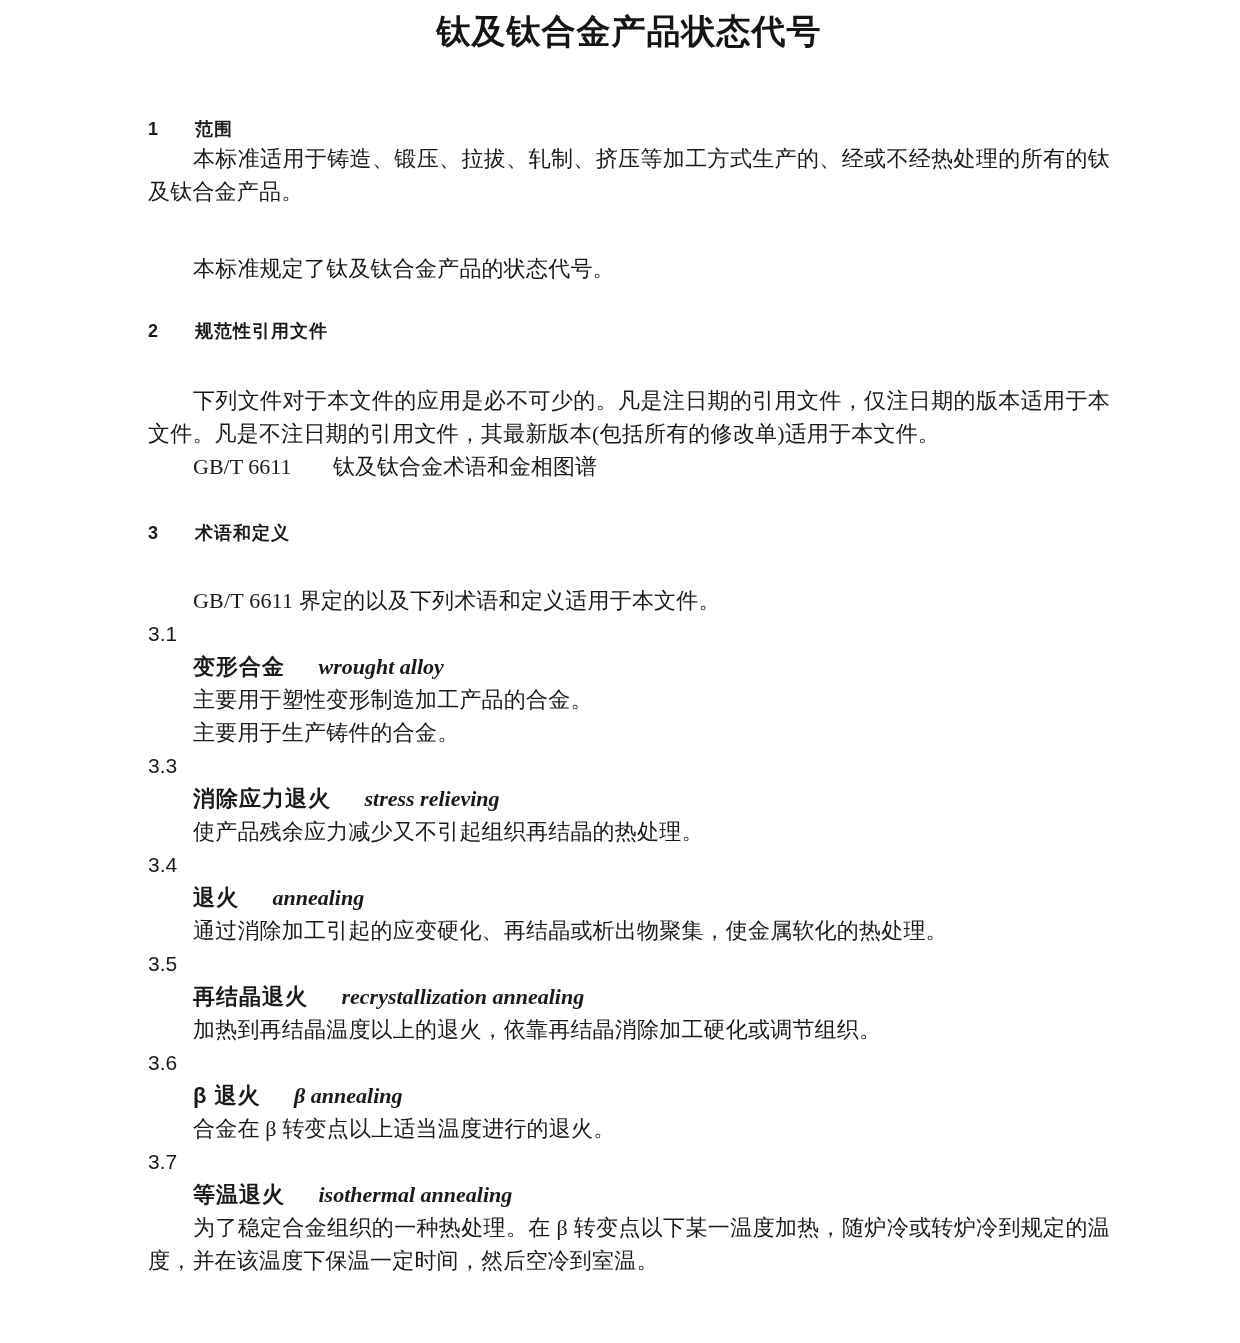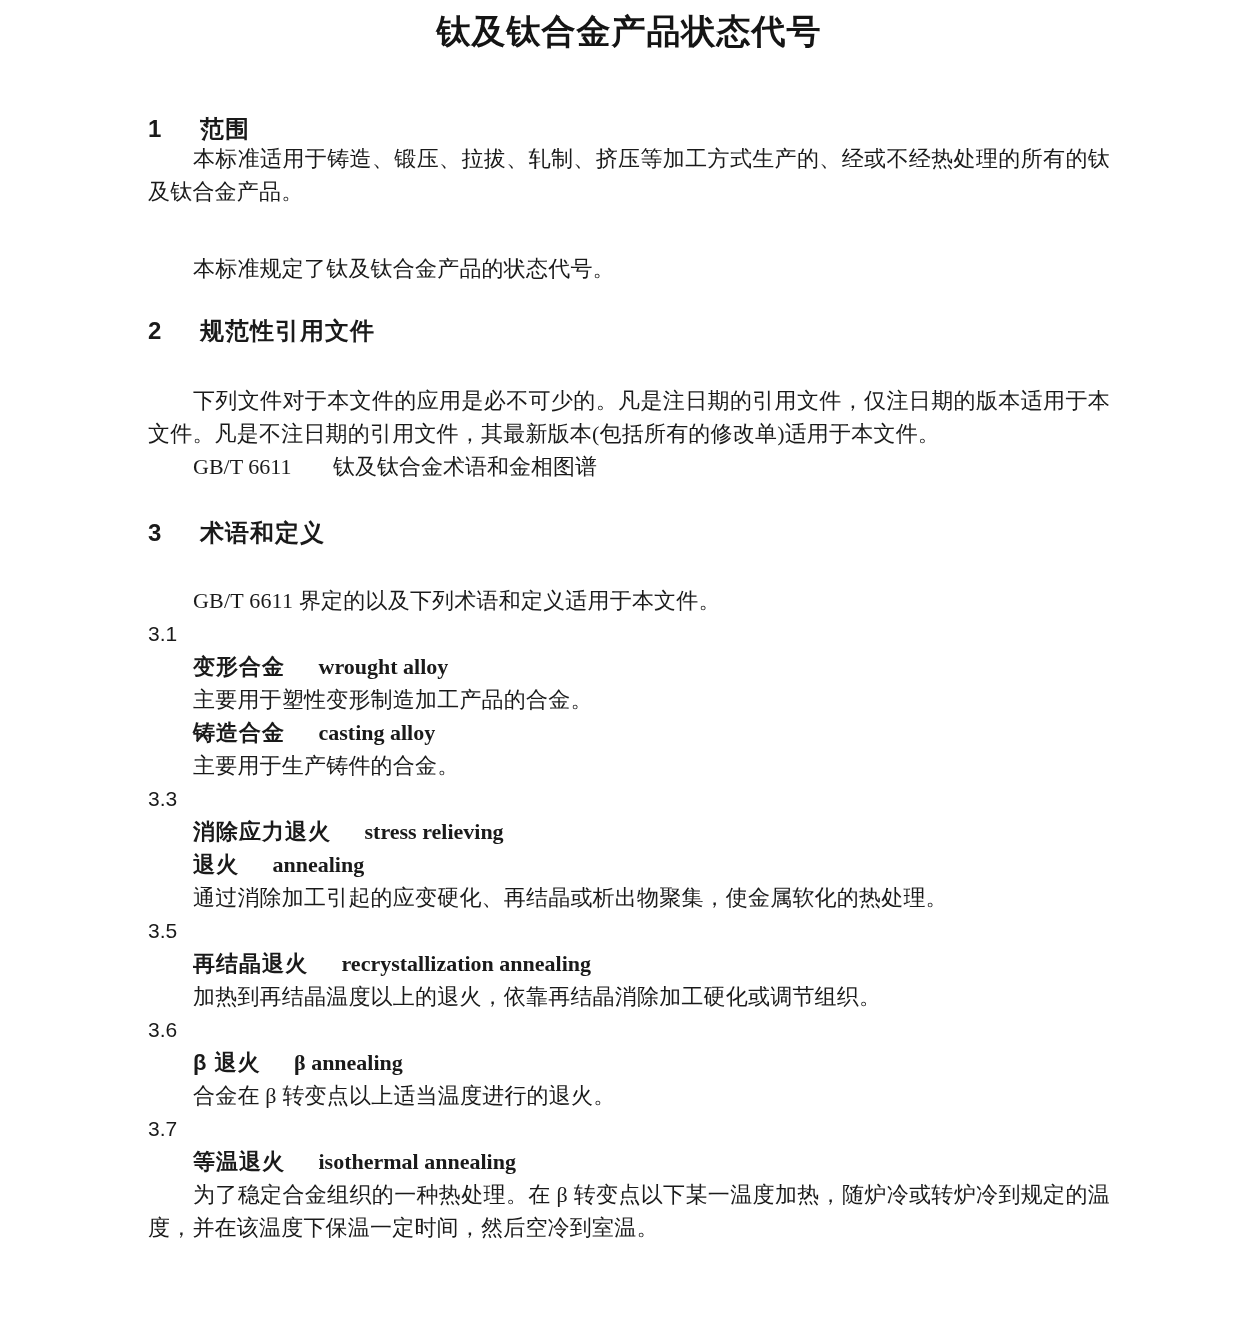--- a/index.html
+++ b/index.html
@@ -26,21 +26,21 @@
     font-weight: bold;
     font-size: 34px;
     line-height: 42px;
     letter-spacing: 1px;
     color: #151515;
   }
   
   .clause-heading {
     font-family: "Liberation Sans", "DejaVu Sans", sans-serif;
     font-weight: bold;
-    font-size: 24px;
+    font-size: 18px;
     line-height: 26px;
     letter-spacing: 1px;
     color: #1a1a1a;
   }
   .clause-heading .clause-num { display: inline-block; }
   .clause-heading .clause-label { display: inline-block; margin-left: 30px; }
 
   .h1-sec { margin-top: 64px; }
   .h2-sec { margin-top: 33px; }
   .h3-sec { margin-top: 37px; }
@@ -79,20 +79,21 @@
   }
   .term-zh {
     font-family: "Liberation Sans", "DejaVu Sans", sans-serif;
     font-weight: bold;
     letter-spacing: 1px;
   }
   .term-en {
     font-family: "Liberation Serif", "DejaVu Serif", serif;
     font-weight: bold;
     margin-left: 28px;
+    font-style: italic;
   }
   .term-def {
     font-size: 22px;
     line-height: 33px;
     letter-spacing: 0.2px;
     text-indent: 45px;
     text-align: justify;
   }
 </style>
 </head>
@@ -125,32 +126,30 @@
   </div>
   <p class="para p-intro-s3">GB/T 6611 界定的以及下列术语和定义适用于本文件。</p>
 
   <div class="term-num">3.1</div>
   <div class="term-row">
     <span class="term-zh">变形合金</span>
     <span class="term-en">wrought alloy</span>
   </div>
   <p class="term-def">主要用于塑性变形制造加工产品的合金。</p>
 
-  <div class="term-row">
-    <span class="term-zh">铸造合金</span>
-    <span class="term-en">casting alloy</span>
-  </div>
   <p class="term-def">主要用于生产铸件的合金。</p>
 
   <div class="term-num">3.3</div>
   <div class="term-row">
     <span class="term-zh">消除应力退火</span>
     <span class="term-en">stress relieving</span>
   </div>
+  <p class="term-def">使产品残余应力减少又不引起组织再结晶的热处理。</p>
 
+  <div class="term-num">3.4</div>
   <div class="term-row">
     <span class="term-zh">退火</span>
     <span class="term-en">annealing</span>
   </div>
   <p class="term-def">通过消除加工引起的应变硬化、再结晶或析出物聚集，使金属软化的热处理。</p>
 
   <div class="term-num">3.5</div>
   <div class="term-row">
     <span class="term-zh">再结晶退火</span>
     <span class="term-en">recrystallization annealing</span>

